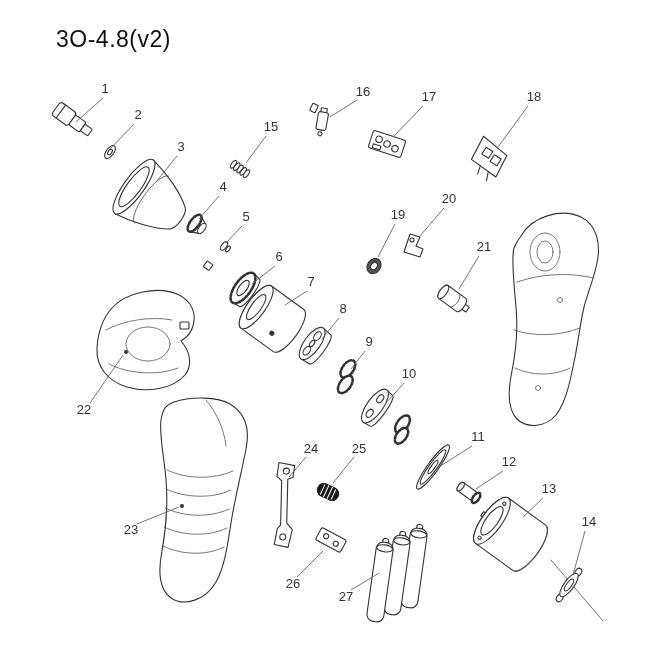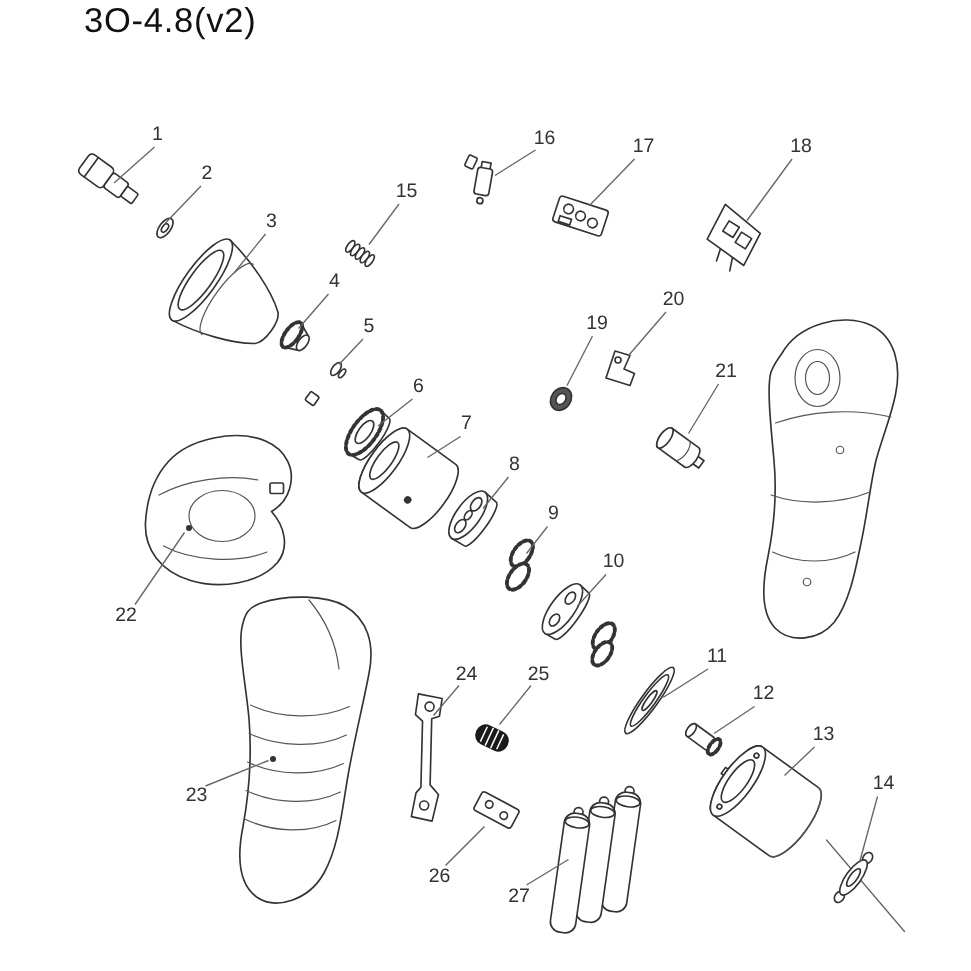--- a/index.html
+++ b/index.html
@@ -1,18 +1,18 @@
 <!DOCTYPE html>
 <html><head>
 <meta charset="utf-8">
 <style>
   html,body{margin:0;padding:0;background:#fff;}
   .page{position:relative;width:647px;height:647px;background:#fff;overflow:hidden;
         font-family:"Liberation Sans",sans-serif;}
-  .title{position:absolute;left:56px;top:0;font-size:23px;color:#111;letter-spacing:.5px;}
+  .title{position:absolute;left:56px;top:26px;font-size:23px;color:#111;letter-spacing:.5px;}
   svg{position:absolute;left:0;top:0;}
   .part{fill:#fff;stroke:#333;stroke-width:1.1;stroke-linejoin:round;stroke-linecap:round;}
   .thin{fill:none;stroke:#555;stroke-width:.8;}
   .gear{fill:#fff;stroke:#333;stroke-width:2.6;stroke-dasharray:2.2 1.8;}
   .leader{stroke:#666;stroke-width:.9;fill:none;}
   .lbl{font-family:"Liberation Sans",sans-serif;font-size:13px;fill:#333;stroke:none;}
   .dark{fill:#333;stroke:none;}
   .wht{stroke:#fff;stroke-width:1;}
 </style>
 </head>

